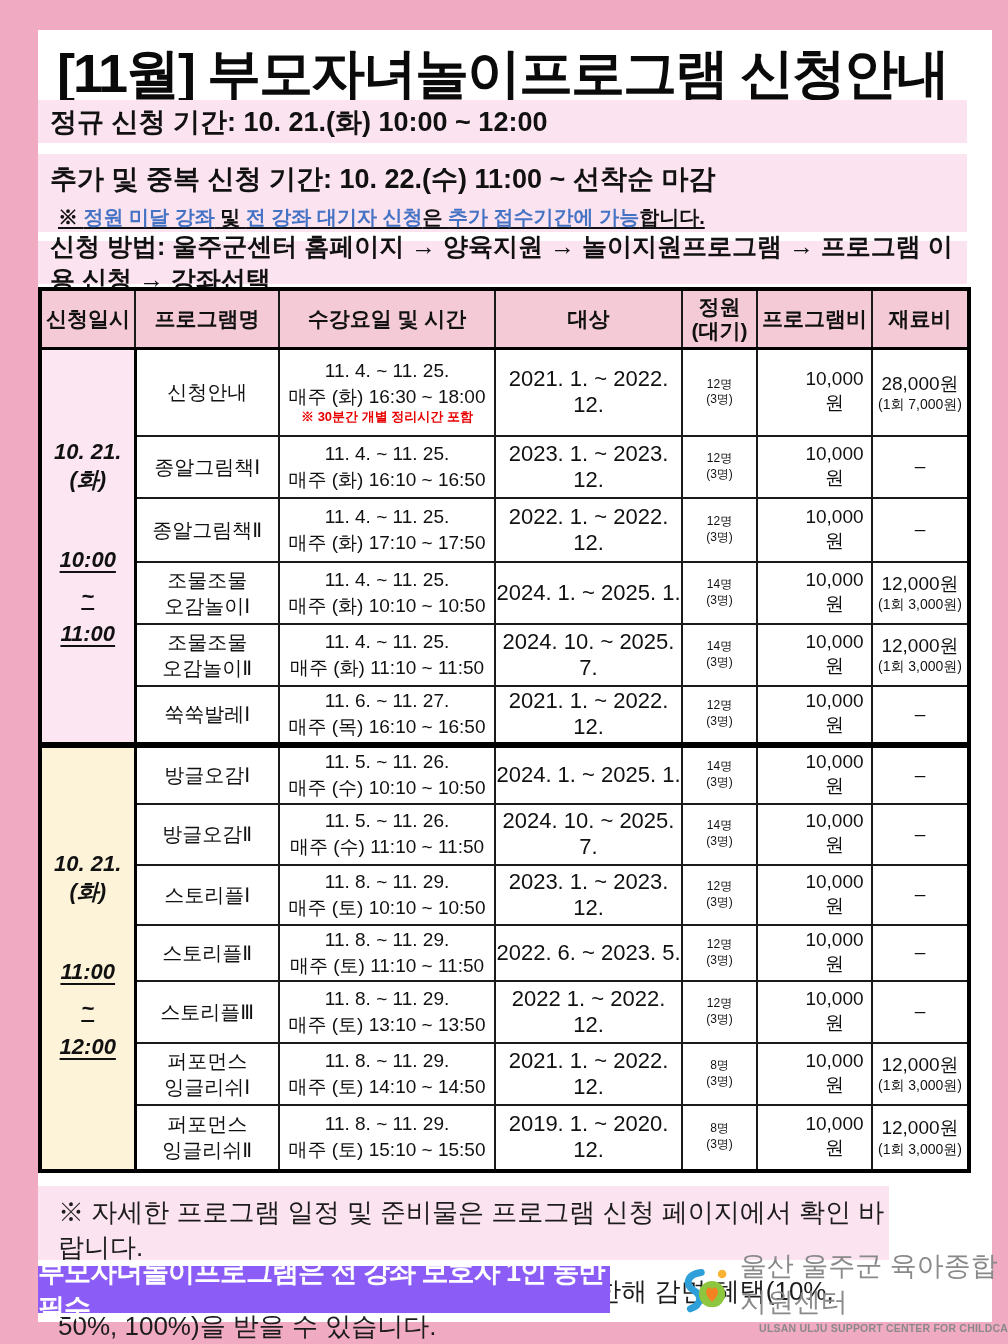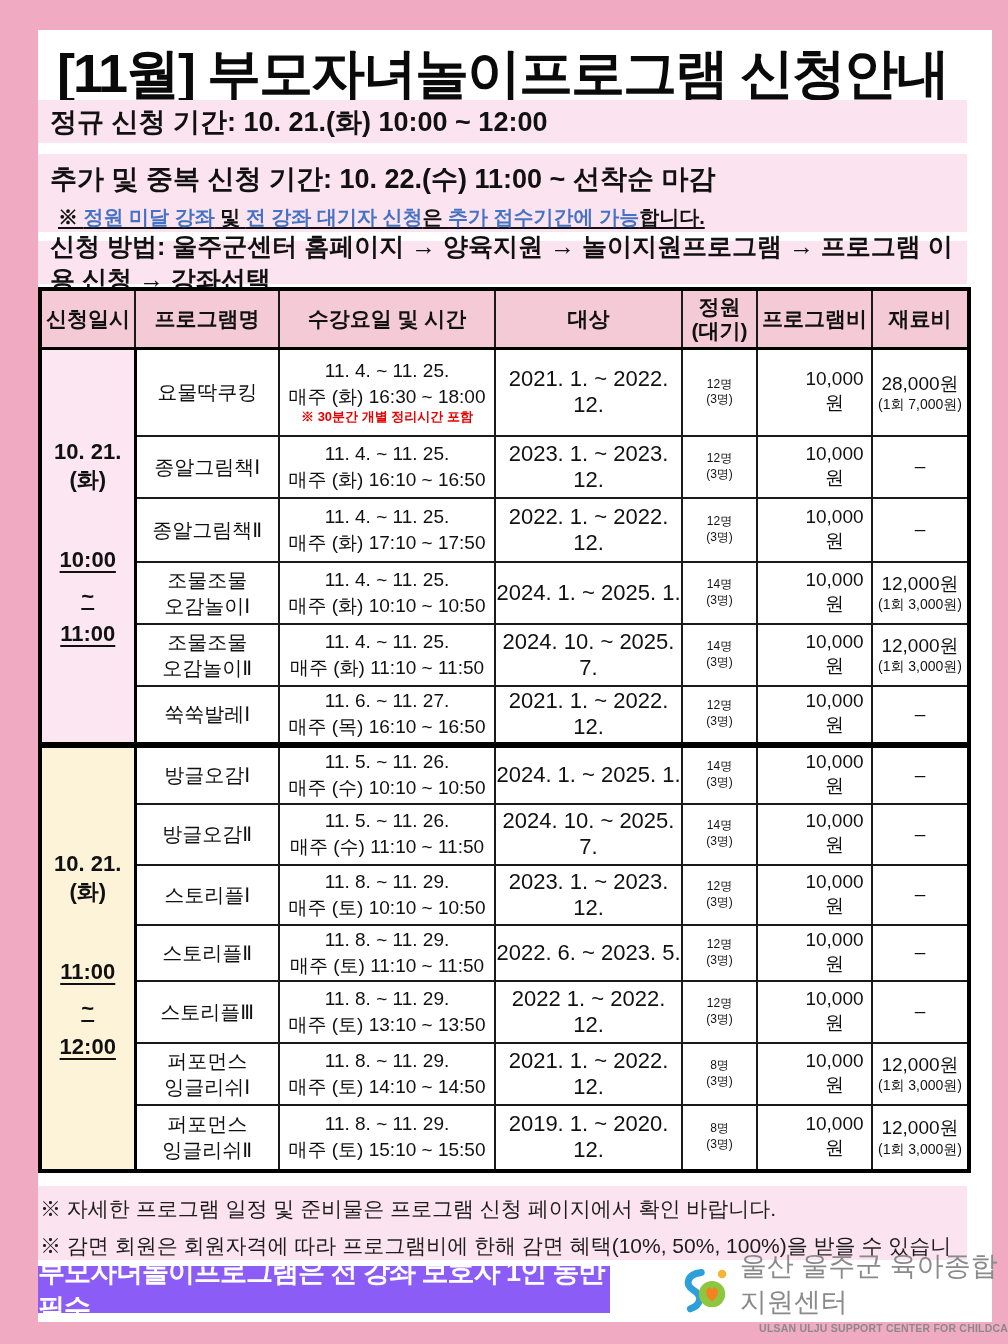--- a/index.html
+++ b/index.html
@@ -55,45 +55,45 @@
   }
   .schedule thead th {
     background:#F4CAD6; height:56px;
     font-size:21px; font-weight:700;
     white-space:pre-line; line-height:1.15;
     border-bottom:3px solid #000;
   }
   .schedule td { background:#fff; font-size:19px; }
   td.gcell {
     border-right:3px solid #000;
-    font-size:22px; font-weight:600;
+    font-style:italic; font-size:22px; font-weight:600;
     vertical-align:middle;
   }
   td.g1 { background:#FBE6F1; }
   td.g2 { background:#FDF3D8; }
   .gdate { margin-bottom:46px; }
   .gtime {
     line-height:1.7;
     text-decoration:underline; text-underline-offset:4px;
   }
   td.name { font-size:20px; white-space:pre-line; line-height:1.3; }
   td.sched div.line { line-height:1.35; font-size:19px; }
   td.sched .note { color:#E80000; font-size:13px; font-weight:700; line-height:1.3; }
   td.target { font-size:22px; }
   td.cap { white-space:pre-line; font-size:12px; line-height:1.3; }
   td.fee { font-size:19px;padding-left:40px; }
   td.mat .mat-main { font-size:19px; line-height:1.3; }
   td.mat .mat-sub { font-size:14px; line-height:1.2; }
   tr.sep td { border-top:6px solid #000; }
 
   .footnotes {
-    position:absolute; top:1156px; left:0; width:929px; height:74px;
+    position:absolute; top:1156px; left:0; width:851px; height:74px;
     background:#FBE3EF; box-sizing:border-box;
-    padding:9px 0 0 2px;
-    font-size:21px; color:#1c1c1c;
+    padding:9px 0 0 20px;
+    font-size:26px; color:#1c1c1c;
   }
   .footnotes div { margin-bottom:9px; }
 
   .banner {
     position:absolute; top:1236px; left:0;
     width:572px; height:47px;
     background:#8b5cf6;
     display:flex; align-items:center; justify-content:center;
     color:#ffffff; font-size:27px; font-weight:800; letter-spacing:-1px;
   }
@@ -150,21 +150,21 @@
       </tr>
     </thead>
     <tbody>
       <tr style="height:87px">
         <td class="gcell g1" rowspan="6">
           <div class="gdate">10. 21.(화)</div>
           <div class="gtime">10:00</div>
           <div class="gtime">~</div>
           <div class="gtime">11:00</div>
         </td>
-        <td class="name">요물딱쿠킹</td>
+        <td class="name">신청안내</td>
         <td class="sched">
           <div class="line">11. 4. ~ 11. 25.</div>
           <div class="line">매주 (화) 16:30 ~ 18:00</div>
           <div class="note">※ 30분간 개별 정리시간 포함</div>
         </td>
         <td class="target">2021. 1. ~ 2022. 12.</td>
         <td class="cap">12명
 (3명)</td>
         <td class="fee">10,000원</td>
         <td class="mat">

